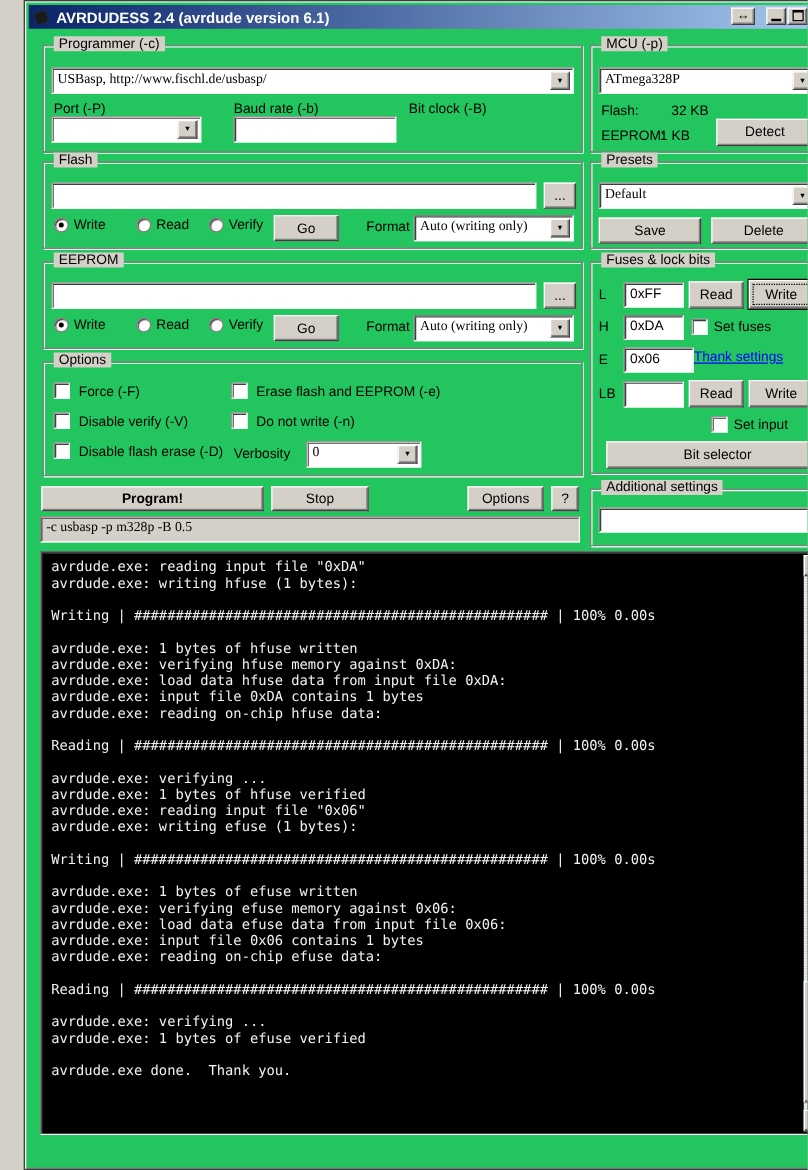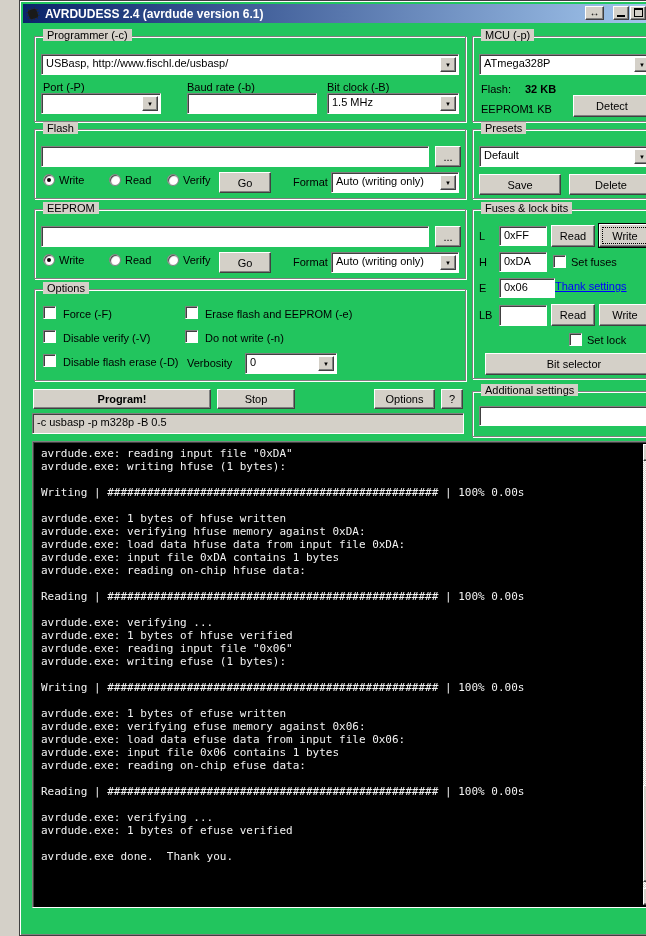--- a/index.html
+++ b/index.html
@@ -33,35 +33,35 @@
 
   
   .btn { position:absolute; background:#d4d0c8; border:1px solid; border-color:#fff #404040 #404040 #fff;
          box-shadow: inset -1px -1px 0 #808080; font-size:11px; text-align:center;
          font-family:"Liberation Sans",sans-serif; display:flex; align-items:center; justify-content:center; }
   .btn-default { box-shadow: inset -1px -1px 0 #808080, 0 0 0 1px #000;
                  outline:1px dotted #000; outline-offset:-4px; }
   .field { position:absolute; background:#fff; border:1px solid; border-color:#808080 #fff #fff #808080;
            box-shadow: inset 1px 1px 0 #404040; padding:2px 4px; white-space:nowrap; overflow:hidden; }
   .combo { position:absolute; background:#fff; border:1px solid; border-color:#808080 #fff #fff #808080;
-           box-shadow: inset 1px 1px 0 #404040; padding:2px 20px 2px 4px; white-space:nowrap; overflow:hidden; }
+           box-shadow: inset 1px 1px 0 #404040; padding:2px 20px 2px 4px; white-space:nowrap; overflow:hidden;font-family:Liberation Serif, serif; }
   .dd { position:absolute; right:2px; top:2px; bottom:2px; width:16px; background:#d4d0c8;
         border:1px solid; border-color:#fff #404040 #404040 #fff; box-shadow: inset -1px -1px 0 #808080;
         font-size:6px; display:flex; align-items:center; justify-content:center; color:#000; }
   .label { position:absolute; white-space:nowrap; }
   .radio-row { position:absolute; display:flex; align-items:center; }
   .radio { width:12px; height:12px; border-radius:50%; background:#fff; border:1px solid #808080;
            box-shadow: inset 1px 1px 1px #404040; display:inline-flex; align-items:center; justify-content:center; }
   .radio.on::after { content:""; width:4px; height:4px; border-radius:50%; background:#000; }
   .rlabel { margin:0 0 0 4px; }
   .check { position:absolute; width:13px; height:13px; background:#fff; border:1px solid; 
            border-color:#808080 #fff #fff #808080; box-shadow: inset 1px 1px 0 #404040; }
   .clabel { position:absolute; white-space:nowrap; }
   .link { color:#0000ff; text-decoration:underline; position:absolute; white-space:nowrap; cursor:pointer; }
-  .mono { font-family:Liberation Sans, sans-serif; }
+  .mono { font-family:Liberation Serif, serif; }
 
   
   .console { position:absolute; left:12px; top:440px; width:631px; height:467px; background:#000;
              border:1px solid; border-color:#808080 #fff #fff #808080; box-shadow: inset 1px 1px 0 #404040; }
   .console pre { position:absolute; left:2px; top:2px; right:21px; bottom:2px; padding:3px 0 0 6px;
                  color:#f2f2f2; font-family:"DejaVu Sans Mono", monospace; font-size:11px; line-height:13px;
                  overflow:hidden; }
   .scrollbar { position:absolute; right:2px; top:2px; bottom:2px; width:17px;
                background: repeating-conic-gradient(#ffffff 0% 25%, #d4d0c8 0% 50%) 0 0/2px 2px; }
   .sb-btn { position:absolute; left:0; width:17px; height:17px; background:#d4d0c8;
@@ -113,34 +113,30 @@
       <span class="dd">▼</span>
     </div>
     <span class="label" style="left:8px; top:44px;">Port (-P)</span>
     <div class="combo" style="left:6px; top:56px; width:120px; height:21px;">
       <span></span>
       <span class="dd">▼</span>
     </div>
     <span class="label" style="left:152px; top:44px;">Baud rate (-b)</span>
     <div class="field" style="left:152px; top:56px; width:130px; height:21px;"></div>
     <span class="label" style="left:292px; top:44px;">Bit clock (-B)</span>
-    <div class="combo" style="left:292px; top:56px; width:132px; height:21px;">
-      <span>1.5 MHz</span>
-      <span class="dd">▼</span>
-    </div>
   </div>
 
   <div class="group" style="left:452px; top:35px; width:186px; height:86px;">
     <span class="legend">MCU (-p)</span>
     <div class="combo" style="left:6px; top:17px; width:174px; height:21px;">
       <span>ATmega328P</span>
       <span class="dd">▼</span>
     </div>
     <span class="label" style="left:8px; top:46px;">Flash:</span>
-    <span class="label" style="left:52px; top:46px;font-weight:bold;">32 KB</span>
+    <span class="label" style="left:64px; top:46px;">32 KB</span>
     <span class="label" style="left:8px; top:66px;">EEPROM:</span>
     <span class="label" style="left:55px; top:66px;">1 KB</span>
     <button class="btn" style="left:100px; top:58px; width:78px; height:22px;">Detect</button>
   </div>
 
   <div class="group" style="left:14px; top:128px; width:432px; height:70px;">
     <span class="legend">Flash</span>
     <div class="field" style="left:6px; top:16px; width:388px; height:21px;"></div>
     <button class="btn" style="left:400px; top:16px; width:26px; height:21px;">...</button>
     <span class="radio-row" style="left:8px; top:44px;">
@@ -208,21 +204,21 @@
     <span class="check" style="left:80px; top:45px;"></span>
     <span class="clabel" style="left:98px; top:46px;">Set fuses</span>
     <span class="label" style="left:6px; top:72px;">E</span>
     <div class="field" style="left:26px; top:68px; width:56px; height:20px;">0x06</div>
     <span class="link" style="left:82px; top:70px;">Thank settings</span>
     <span class="label" style="left:6px; top:99px;">LB</span>
     <div class="field" style="left:26px; top:95px; width:48px; height:21px;"></div>
     <button class="btn" style="left:78px; top:94px; width:44px; height:22px;">Read</button>
     <button class="btn" style="left:126px; top:94px; width:52px; height:22px;">Write</button>
     <span class="check" style="left:96px; top:123px;"></span>
-    <span class="clabel" style="left:114px; top:124px;">Set lock</span>
+    <span class="clabel" style="left:114px; top:124px;">Set input</span>
     <button class="btn" style="left:12px; top:143px; width:178px; height:22px;">Bit selector</button>
   </div>
 
   <div class="group" style="left:14px; top:288px; width:432px; height:92px;">
     <span class="legend">Options</span>
     <span class="check" style="left:8px; top:16px;"></span>
     <span class="clabel" style="left:28px; top:18px;">Force (-F)</span>
     <span class="check" style="left:8px; top:40px;"></span>
     <span class="clabel" style="left:28px; top:42px;">Disable verify (-V)</span>
     <span class="check" style="left:8px; top:64px;"></span>

